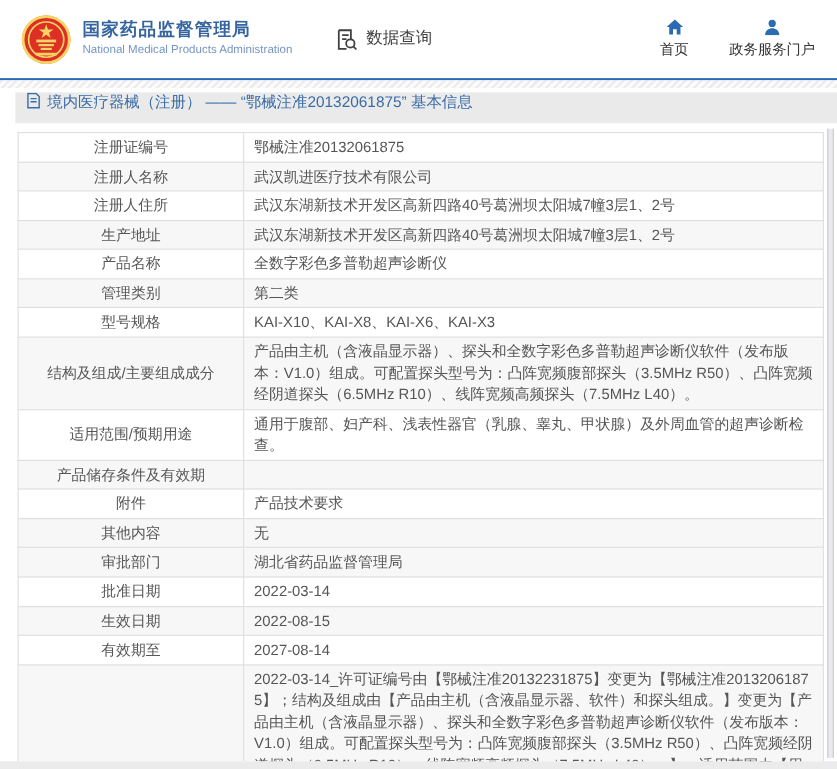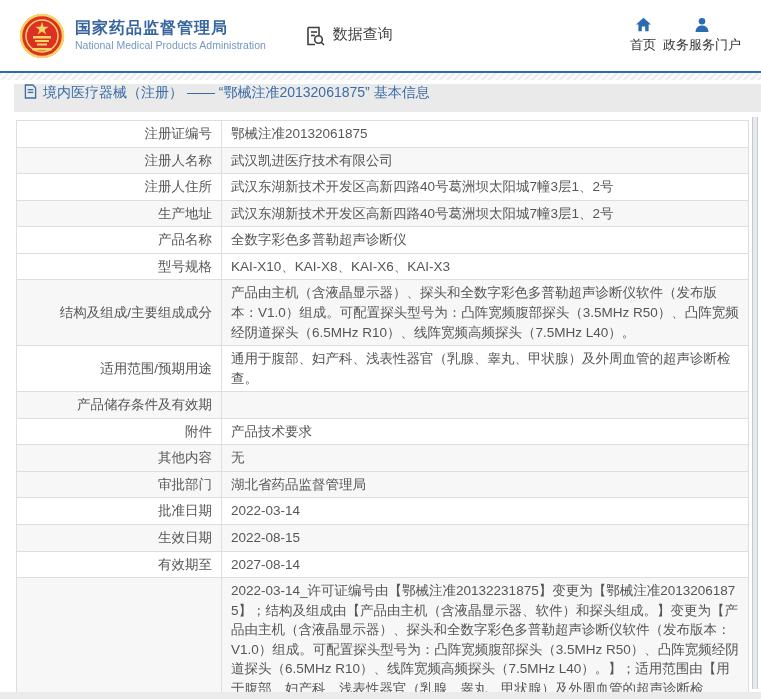--- a/index.html
+++ b/index.html
@@ -24,21 +24,21 @@
   .logo-group { display: flex; align-items: center; gap: 9px; }
   .brand-text { display: flex; flex-direction: column; line-height: 1.1; }
   .brand-title { font-size: 16px; font-weight: bold; color: #36649e; letter-spacing: 1px; }
   .brand-sub { font-size: 10.5px; color: #7596c0; margin-top: 3px; }
   .menu-query {
     margin-left: 38px;
     display: flex; align-items: flex-start; gap: 7px;
     font-size: 15px; color: #3f3f3f; cursor: pointer;
   }
   .header-spacer { flex: 1; }
-  .top-links { display: flex; padding-right: 6px; text-align: right; }
+  .top-links { display: flex; gap: 30px; padding-right: 6px; text-align: right; }
   .top-link {
     display: flex; flex-direction: column; align-items: center;
     gap: 4px; font-size: 13px; color: #333; cursor: pointer; min-width: 40px;
   }
 
   
   .hatch-strip {
     height: 7px;
     background: repeating-linear-gradient(135deg, #ececec 0 2px, #fafafa 2px 5px);
   }
@@ -64,21 +64,21 @@
   }
   .info-table td {
     border: 1px solid #dedede;
     font-size: 13.5px;
     color: #565656;
     padding: 3px 9px;
     line-height: 1.45;
     vertical-align: middle;
     word-break: break-all;
   }
-  .label-cell { width: 205px; text-align: right; white-space: normal; }
+  .label-cell { width: 205px; text-align: center; white-space: normal; }
   tr.alt { background: #f7f7f7; }
 
   
   .scrollbar-track {
     position: absolute;
     top: 117px; right: 3px;
     width: 6px; height: 572px;
     background: #e8eaee;
     border-left: 1px solid #c6cad1;
     border-right: 1px solid #c6cad1;
@@ -175,20 +175,24 @@
           <td class="value-cell"><span>武汉东湖新技术开发区高新四路40号葛洲坝太阳城7幢3层1、2号</span></td>
         </tr>
         <tr class="alt">
           <td class="label-cell"><span>生产地址</span></td>
           <td class="value-cell"><span>武汉东湖新技术开发区高新四路40号葛洲坝太阳城7幢3层1、2号</span></td>
         </tr>
         <tr>
           <td class="label-cell"><span>产品名称</span></td>
           <td class="value-cell"><span>全数字彩色多普勒超声诊断仪</span></td>
         </tr>
+        <tr class="alt">
+          <td class="label-cell"><span>管理类别</span></td>
+          <td class="value-cell"><span>第二类</span></td>
+        </tr>
         <tr>
           <td class="label-cell"><span>型号规格</span></td>
           <td class="value-cell"><span>KAI-X10、KAI-X8、KAI-X6、KAI-X3</span></td>
         </tr>
         <tr class="alt">
           <td class="label-cell"><span>结构及组成/主要组成成分</span></td>
           <td class="value-cell"><span>产品由主机（含液晶显示器）、探头和全数字彩色多普勒超声诊断仪软件（发布版本：V1.0）组成。可配置探头型号为：凸阵宽频腹部探头（3.5MHz R50）、凸阵宽频经阴道探头（6.5MHz R10）、线阵宽频高频探头（7.5MHz L40）。</span></td>
         </tr>
         <tr>
           <td class="label-cell"><span>适用范围/预期用途</span></td>

